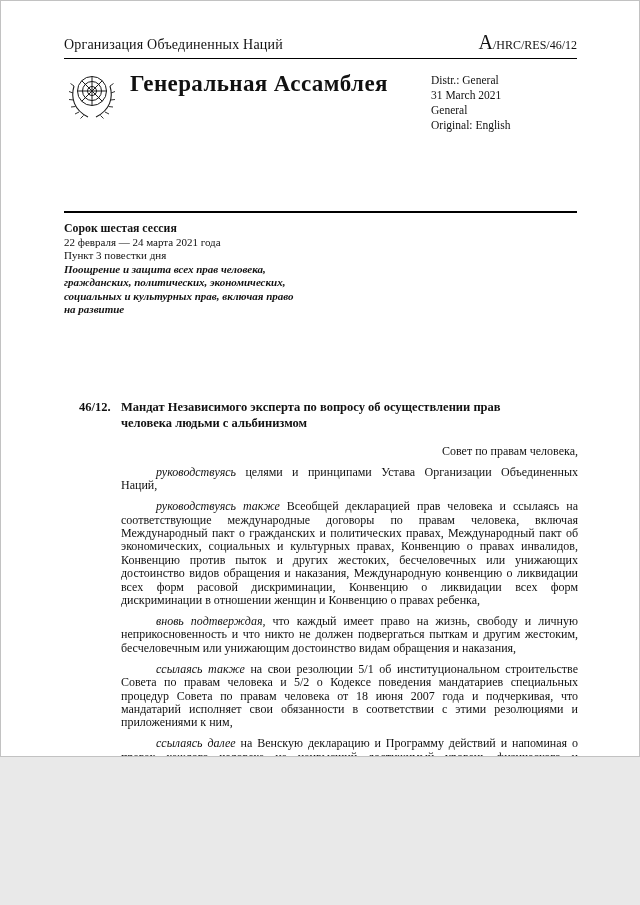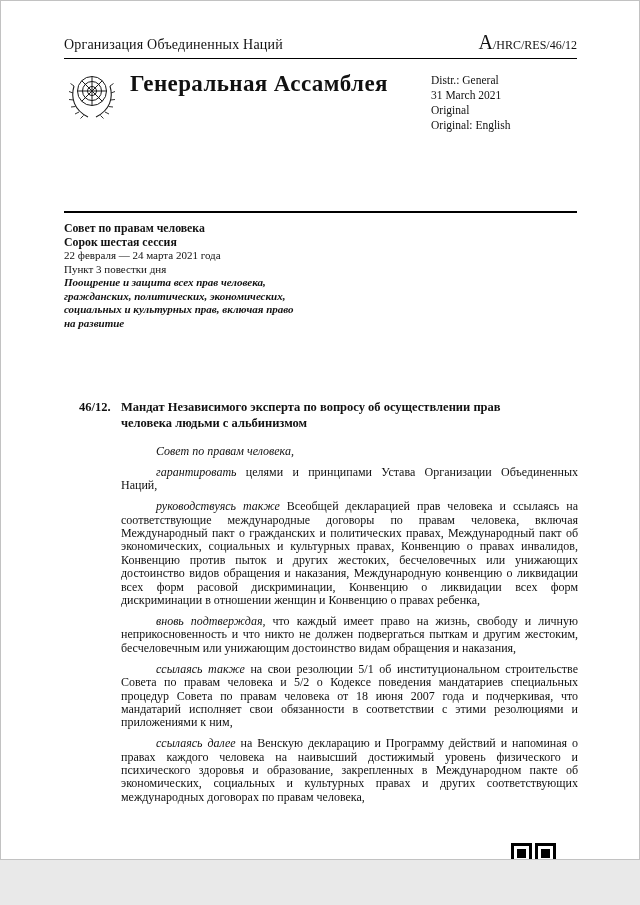--- a/index.html
+++ b/index.html
@@ -1,19 +1,19 @@
 <!DOCTYPE html>
 <html><head>
 <meta charset="utf-8">
 <style>
   * { box-sizing: border-box; }
   html, body { margin: 0; padding: 0; background: #e9e9e9; }
   .page {
     position: relative;
-    width: 640px; height: 860px;
+    width: 640px; height: 757px;
     margin: 0 auto;
     background: #ffffff;
     border: 1px solid #c2c2c2;
     font-family: "Liberation Serif", "DejaVu Serif", serif;
     color: #111;
     overflow: hidden;
   }
   
   .org-row {
     position: absolute; left: 63px; right: 62px; top: 30px;
@@ -51,21 +51,21 @@
     position: absolute; left: 78px; top: 399px; width: 499px;
     display: flex; font-size: 12.5px; font-weight: bold; line-height: 15.5px;
   }
   .res-number { width: 42px; flex: none; }
   .res-heading-text { width: 424px; }
   .preamble {
     position: absolute; left: 120px; top: 444px; width: 457px;
     font-size: 12px; line-height: 13.4px;
   }
   .preamble p { margin: 0 0 7.5px; text-indent: 35px; text-align: justify; }
-  .preamble p.intro { text-align: left; font-style: italic; }
+  .preamble p.intro { text-align: right; }
   .preamble em { font-style: italic; }
   
   .footer-code { position: absolute; left: 63px; top: 888px; font-size: 14px; white-space: nowrap; }
   .recycle-line {
     position: absolute; right: 133px; top: 887px;
     display: flex; align-items: center; gap: 3px;
     font-size: 8px; letter-spacing: .2px; white-space: nowrap;
   }
   .recycle-glyph { font-size: 14px; line-height: 1; font-family: "DejaVu Sans", sans-serif; }
   .qr { position: absolute; right: 83px; top: 842px; display: block; }
@@ -95,45 +95,44 @@
       </g>
       <g stroke="#1a1a1a" fill="none" stroke-width="0.9">
         <path d="M10 18 l-3.5 -2.5 M9 25 l-4 -1.5 M9.5 32 l-4.5 -0.5 M11.5 38.5 l-4.5 0.5 M15 44 l-4 2 M19.5 47.5 l-3 3"></path>
         <path d="M46 18 l3.5 -2.5 M47 25 l4 -1.5 M46.5 32 l4.5 -0.5 M44.5 38.5 l4.5 0.5 M41 44 l4 2 M36.5 47.5 l3 3"></path>
       </g>
     </svg>
     <div class="assembly-title">Генеральная Ассамблея</div>
     <div class="distr-block">
       <div>Distr.: General</div>
       <div>31 March 2021</div>
-      <div>Original</div>
+      <div>General</div>
       <div>Original: English</div>
     </div>
   </div>
   <div class="rule-thick"></div>
 
   <div class="session-block">
-    <div class="b">Совет по правам человека</div>
     <div class="b">Сорок шестая сессия</div>
     <div>22 февраля — 24 марта 2021 года</div>
     <div>Пункт 3 повестки дня</div>
     <div class="agenda-title">Поощрение и защита всех прав человека, гражданских, политических, экономических, социальных и культурных прав, включая право на развитие</div>
   </div>
 
   <div class="res-title">
   </div>
 
   <div class="res-heading">
     <span class="res-number">46/12.</span>
     <span class="res-heading-text">Мандат Независимого эксперта по вопросу об осуществлении прав человека людьми с альбинизмом</span>
   </div>
 
   <div class="preamble">
     <p class="intro">Совет по правам человека,</p>
-    <p><em>гарантировать</em><span> целями и принципами Устава Организации Объединенных Наций,</span></p>
+    <p><em>руководствуясь</em><span> целями и принципами Устава Организации Объединенных Наций,</span></p>
     <p><em>руководствуясь также</em><span> Всеобщей декларацией прав человека и ссылаясь на соответствующие международные договоры по правам человека, включая Международный пакт о гражданских и политических правах, Международный пакт об экономических, социальных и культурных правах, Конвенцию о правах инвалидов, Конвенцию против пыток и других жестоких, бесчеловечных или унижающих достоинство видов обращения и наказания, Международную конвенцию о ликвидации всех форм расовой дискриминации, Конвенцию о ликвидации всех форм дискриминации в отношении женщин и Конвенцию о правах ребенка,</span></p>
     <p><em>вновь подтверждая,</em><span> что каждый имеет право на жизнь, свободу и личную неприкосновенность и что никто не должен подвергаться пыткам и другим жестоким, бесчеловечным или унижающим достоинство видам обращения и наказания,</span></p>
     <p><em>ссылаясь также</em><span> на свои резолюции 5/1 об институциональном строительстве Совета по правам человека и 5/2 о Кодексе поведения мандатариев специальных процедур Совета по правам человека от 18 июня 2007 года и подчеркивая, что мандатарий исполняет свои обязанности в соответствии с этими резолюциями и приложениями к ним,</span></p>
     <p><em>ссылаясь далее</em><span> на Венскую декларацию и Программу действий и напоминая о правах каждого человека на наивысший достижимый уровень физического и психического здоровья и образование, закрепленных в Международном пакте об экономических, социальных и культурных правах и других соответствующих международных договорах по правам человека,</span></p>
   </div>
 
   <div class="footer-code">GE.21-04295 (R) 200421 270421</div>
 
   <div class="recycle-line">
     <span>Просьба принципами на вторичную переработку</span>

